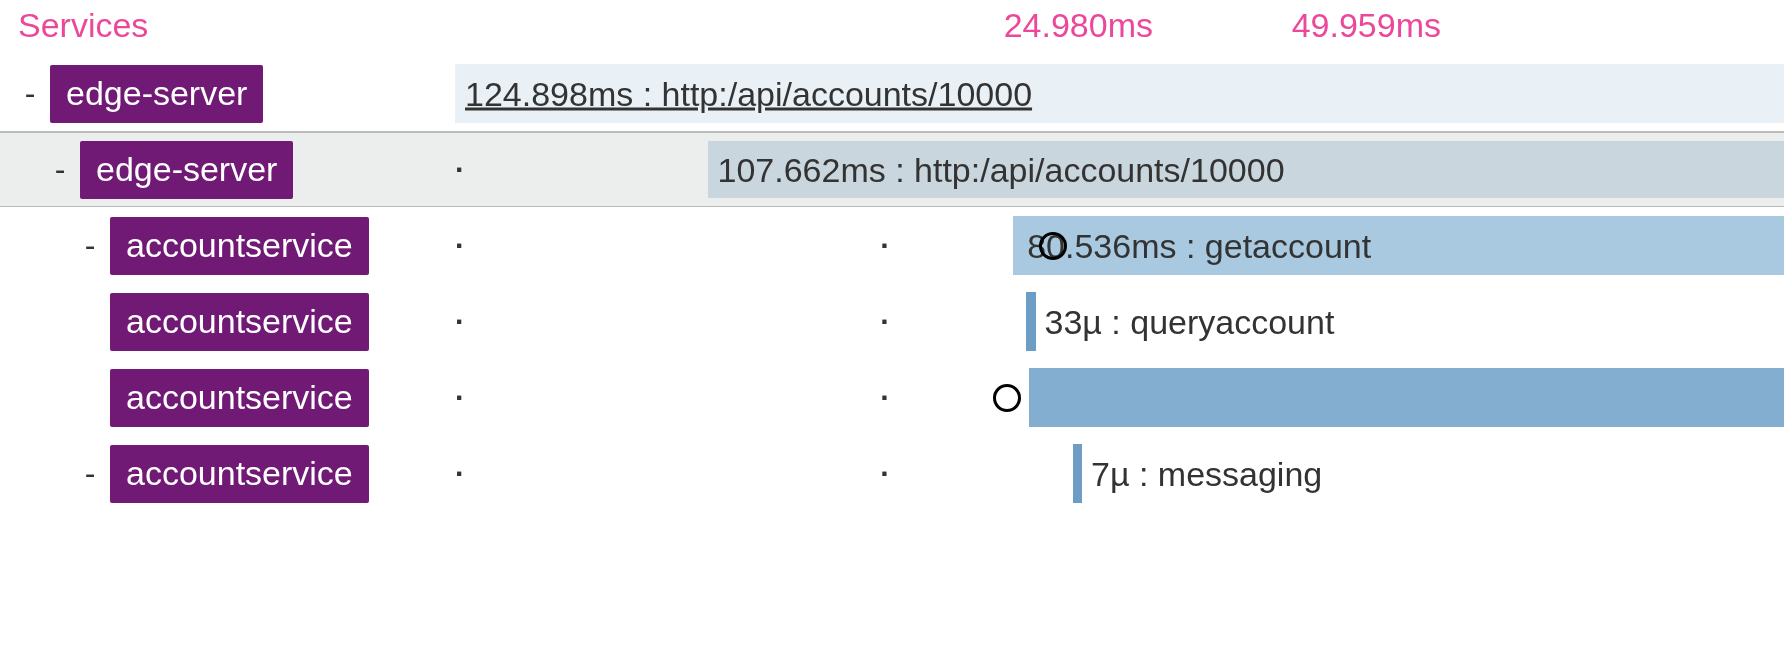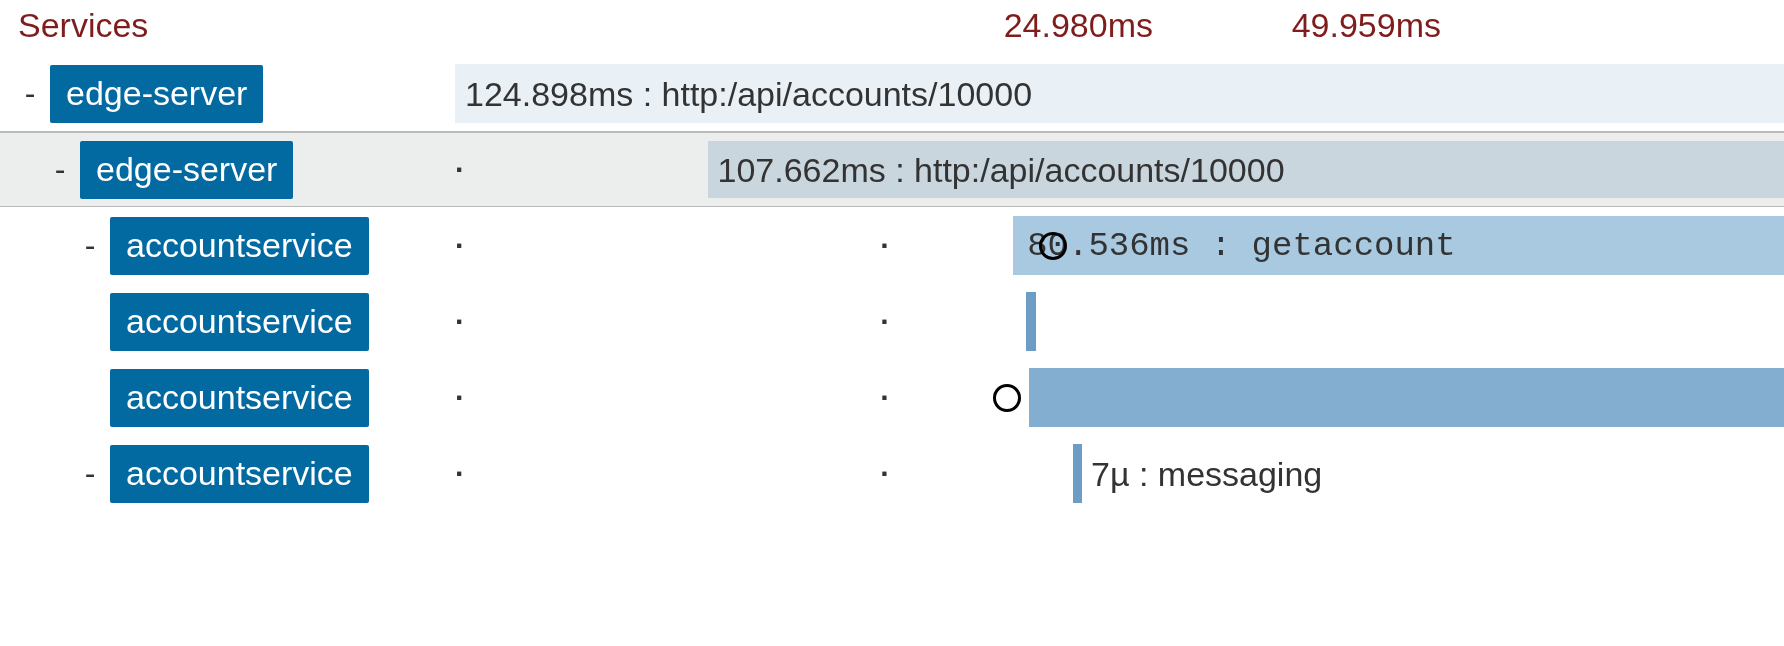--- a/index.html
+++ b/index.html
@@ -1,21 +1,21 @@
 <!DOCTYPE html>
 <html><head>
 <meta charset="utf-8">
 <style>
   * { box-sizing: border-box; margin: 0; padding: 0; }
   html, body { width: 1784px; font-family: "Helvetica Neue", Helvetica, Arial, sans-serif; background: #fff; }
   .container { width: 1784px; }
   .header {
     display: flex;
     font-size: 34px;
-    color: #7f1d1d;
+    color: #ec4899;
     padding: 6px 2px 10px 0;
   }
   .header .left {
     width: 455px;
     padding-left: 18px;
   }
   .header .tick {
     width: 428px;
     text-align: right;
   }
@@ -40,21 +40,21 @@
   .toggle {
     width: 24px;
     font-size: 32px;
     color: #333;
     text-align: center;
     cursor: pointer;
     user-select: none;
     font-weight: 500;
   }
   .service-badge {
-    background: #0369a1;
+    background: #701a75;
     color: #fff;
     font-size: 34px;
     padding: 8px 16px;
     border-radius: 2px;
     white-space: nowrap;
     height: 58px;
     display: flex;
     align-items: center;
   }
   .timeline {
@@ -123,21 +123,21 @@
   <div id="rows">
       <div class="row">
         <div class="left-col" style="padding-left: 18px;">
           <div class="toggle">-</div>
           <div style="width: 8px;"></div>
           <div class="service-badge">edge-server</div>
         </div>
         <div class="timeline">
           <div class="tickdot" style="left: 0%;">·</div>
           <div class="span-bar light1" style="left: 0%; width: 100%;"></div>
-          <div class="span-label" style="left: calc(0% + 10px);">124.898ms : http:/api/accounts/10000</div>
+          <div class="span-label" style="left: calc(0% + 10px); text-decoration: underline;">124.898ms : http:/api/accounts/10000</div>
         </div>
       </div>
       <div class="row selected">
         <div class="left-col" style="padding-left: 48px;">
           <div class="toggle">-</div>
           <div style="width: 8px;"></div>
           <div class="service-badge">edge-server</div>
         </div>
         <div class="timeline">
           <div class="tickdot" style="left: 0%;">·</div>
@@ -148,34 +148,35 @@
       <div class="row">
         <div class="left-col" style="padding-left: 78px;">
           <div class="toggle">-</div>
           <div style="width: 8px;"></div>
           <div class="service-badge">accountservice</div>
         </div>
         <div class="timeline">
           <div class="tickdot" style="left: 0%;">·</div>
           <div class="tickdot" style="left: 32%;">·</div>
           <div class="span-bar light3" style="left: 42%; width: 58%;"></div>
-          <div class="span-label" style="left: calc(42% + 14px); font-family: Liberation Mono, monospace;">80.536ms : getaccount</div>
+          <div class="span-label" style="left: calc(42% + 14px);">80.536ms : getaccount</div>
           <div class="circle" style="left: 45%;"></div>
         </div>
       </div>
       <div class="row">
         <div class="left-col" style="padding-left: 78px;">
           <div class="toggle"></div>
           <div style="width: 8px;"></div>
           <div class="service-badge">accountservice</div>
         </div>
         <div class="timeline">
           <div class="tickdot" style="left: 0%;">·</div>
           <div class="tickdot" style="left: 32%;">·</div>
           <div class="span-bar tiny" style="left: 43%; width: 0.7%;"></div>
+          <div class="span-label" style="left: calc(43% + 18px);">33µ : queryaccount</div>
         </div>
       </div>
       <div class="row">
         <div class="left-col" style="padding-left: 78px;">
           <div class="toggle"></div>
           <div style="width: 8px;"></div>
           <div class="service-badge">accountservice</div>
         </div>
         <div class="timeline">
           <div class="tickdot" style="left: 0%;">·</div>

